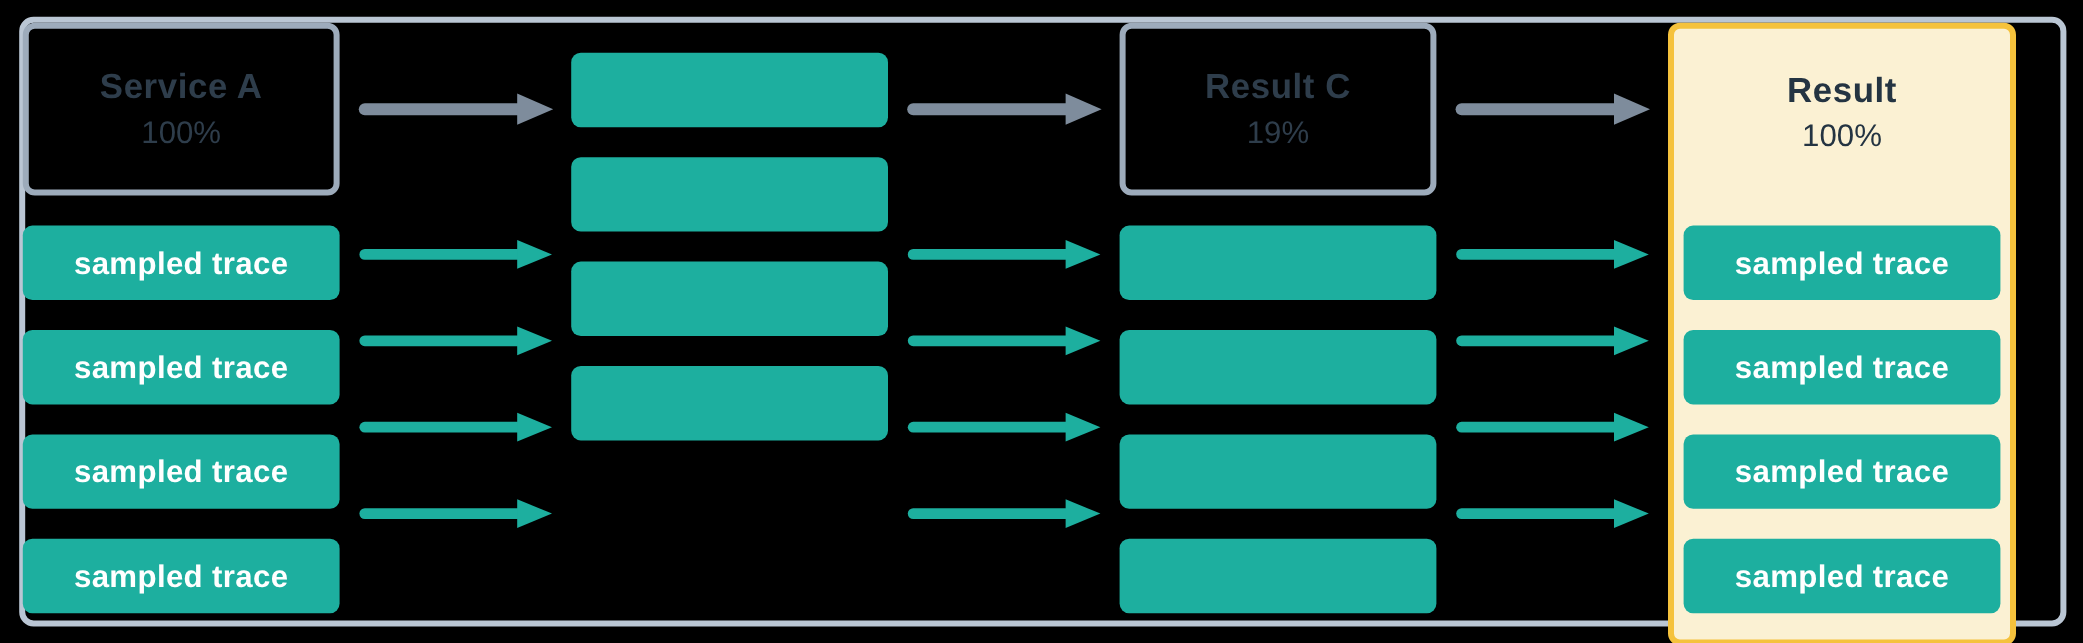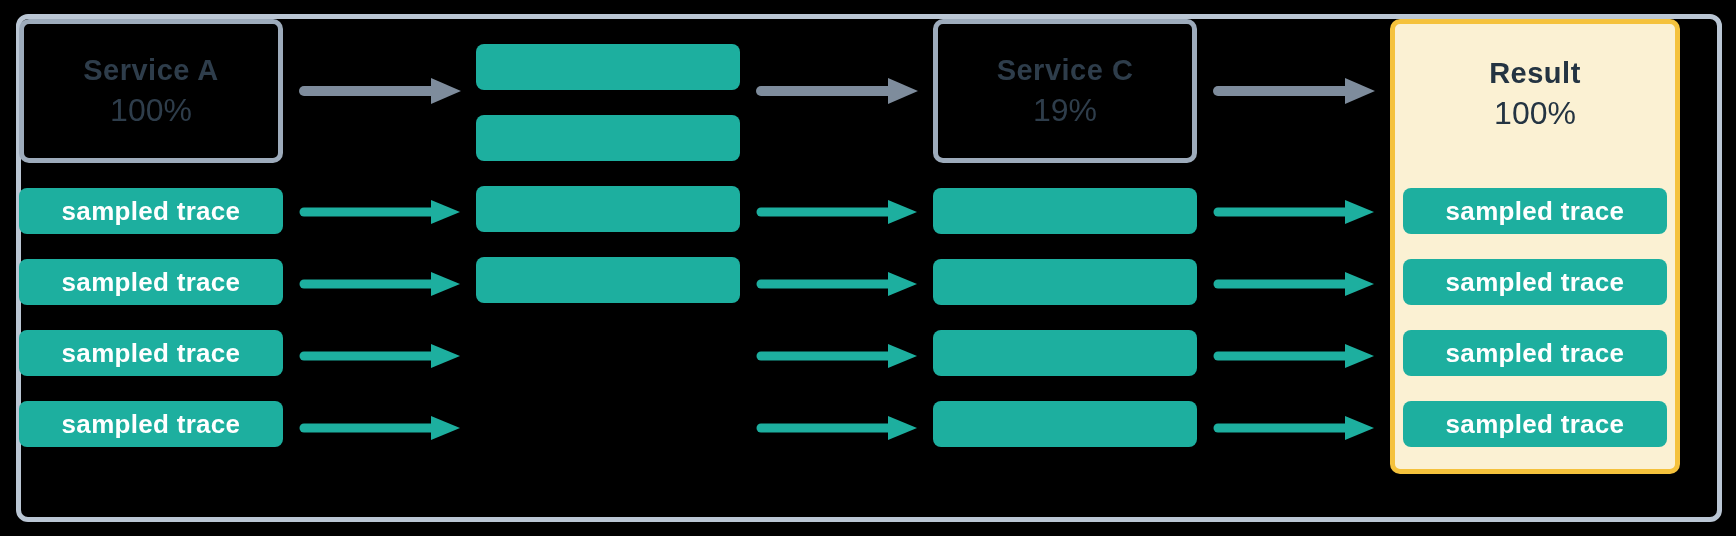--- a/index.html
+++ b/index.html
@@ -62,29 +62,29 @@
     gap: 9px;
   }
   .service-title {
     font-size: 29px;
     font-weight: bold;
     letter-spacing: 0.5px;
     color: var(--service-ink, #2e3d4b);
     line-height: 1;
   }
   .service-rate {
-    font-size: 32px;
+    font-size: 26px;
     font-weight: normal;
     color: var(--service-ink, #2e3d4b);
     line-height: 1;
   }
   .trace-bar {
     box-sizing: border-box;
     width: 264px;
-    height: 46px;
+    height: 62px;
     margin-top: 25px;
     border-radius: 8px;
     background: var(--teal, #1daf9f);
     display: flex;
     align-items: center;
     justify-content: center;
     color: var(--trace-text, #ffffff);
     font-size: 26px;
     font-weight: 600;
     letter-spacing: 0.3px;
@@ -211,21 +211,21 @@
       <svg class="arrow arrow-teal" width="166" height="32" viewBox="0 0 166 32">
         <line x1="7" y1="16" x2="136" y2="16" stroke-width="9" stroke-linecap="round"></line>
         <polygon points="134,4 134,28 163,16"></polygon>
       </svg>
     </div>
   </div>
 
   <div class="col">
     <div class="zone-header">
       <div class="service-box">
-        <div class="service-title">Service C</div>
+        <div class="service-title">Result C</div>
         <div class="service-rate">19%</div>
       </div>
     </div>
     <div class="trace-bar"></div>
     <div class="trace-bar"></div>
     <div class="trace-bar"></div>
     <div class="trace-bar"></div>
   </div>
 
   <div class="arrow-col">

